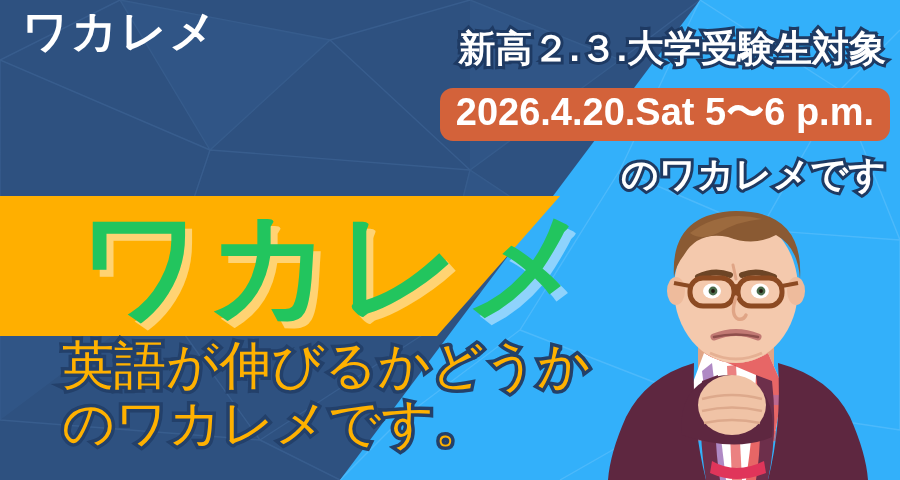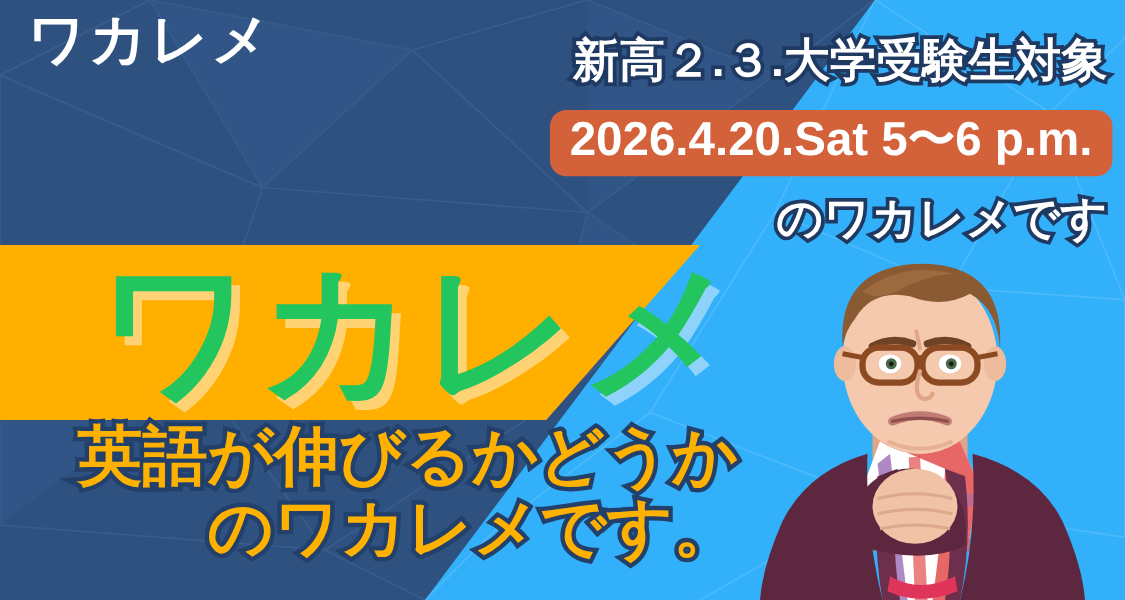--- a/index.html
+++ b/index.html
@@ -49,28 +49,27 @@
   .band-title{
     position:absolute;left:78px;top:196px;
     font-size:124px;font-weight:bold;color:#22c55e;
     line-height:138px;letter-spacing:2px;
     white-space:nowrap;
     text-shadow:7px 7px 0 rgba(255,255,255,0.45);
   }
 
   .lead{
     position:absolute;left:62px;top:336px;
-    font-size:52px;font-weight:bold;
+    font-size:52px;font-weight:normal;
     color:#ffb100;
     line-height:1.12;
     letter-spacing:0px;
     white-space:pre-line;
     -webkit-text-stroke:7px #23406a;
     paint-order:stroke fill;
-    text-align:right;
   }
 
   
   .target-line{
     position:absolute;right:14px;top:24px;
     font-size:37px;font-weight:bold;color:#ffffff;
     letter-spacing:0px;white-space:nowrap;
     -webkit-text-stroke:6px #1e3a63;
     paint-order:stroke fill;
     padding-left:14px;

